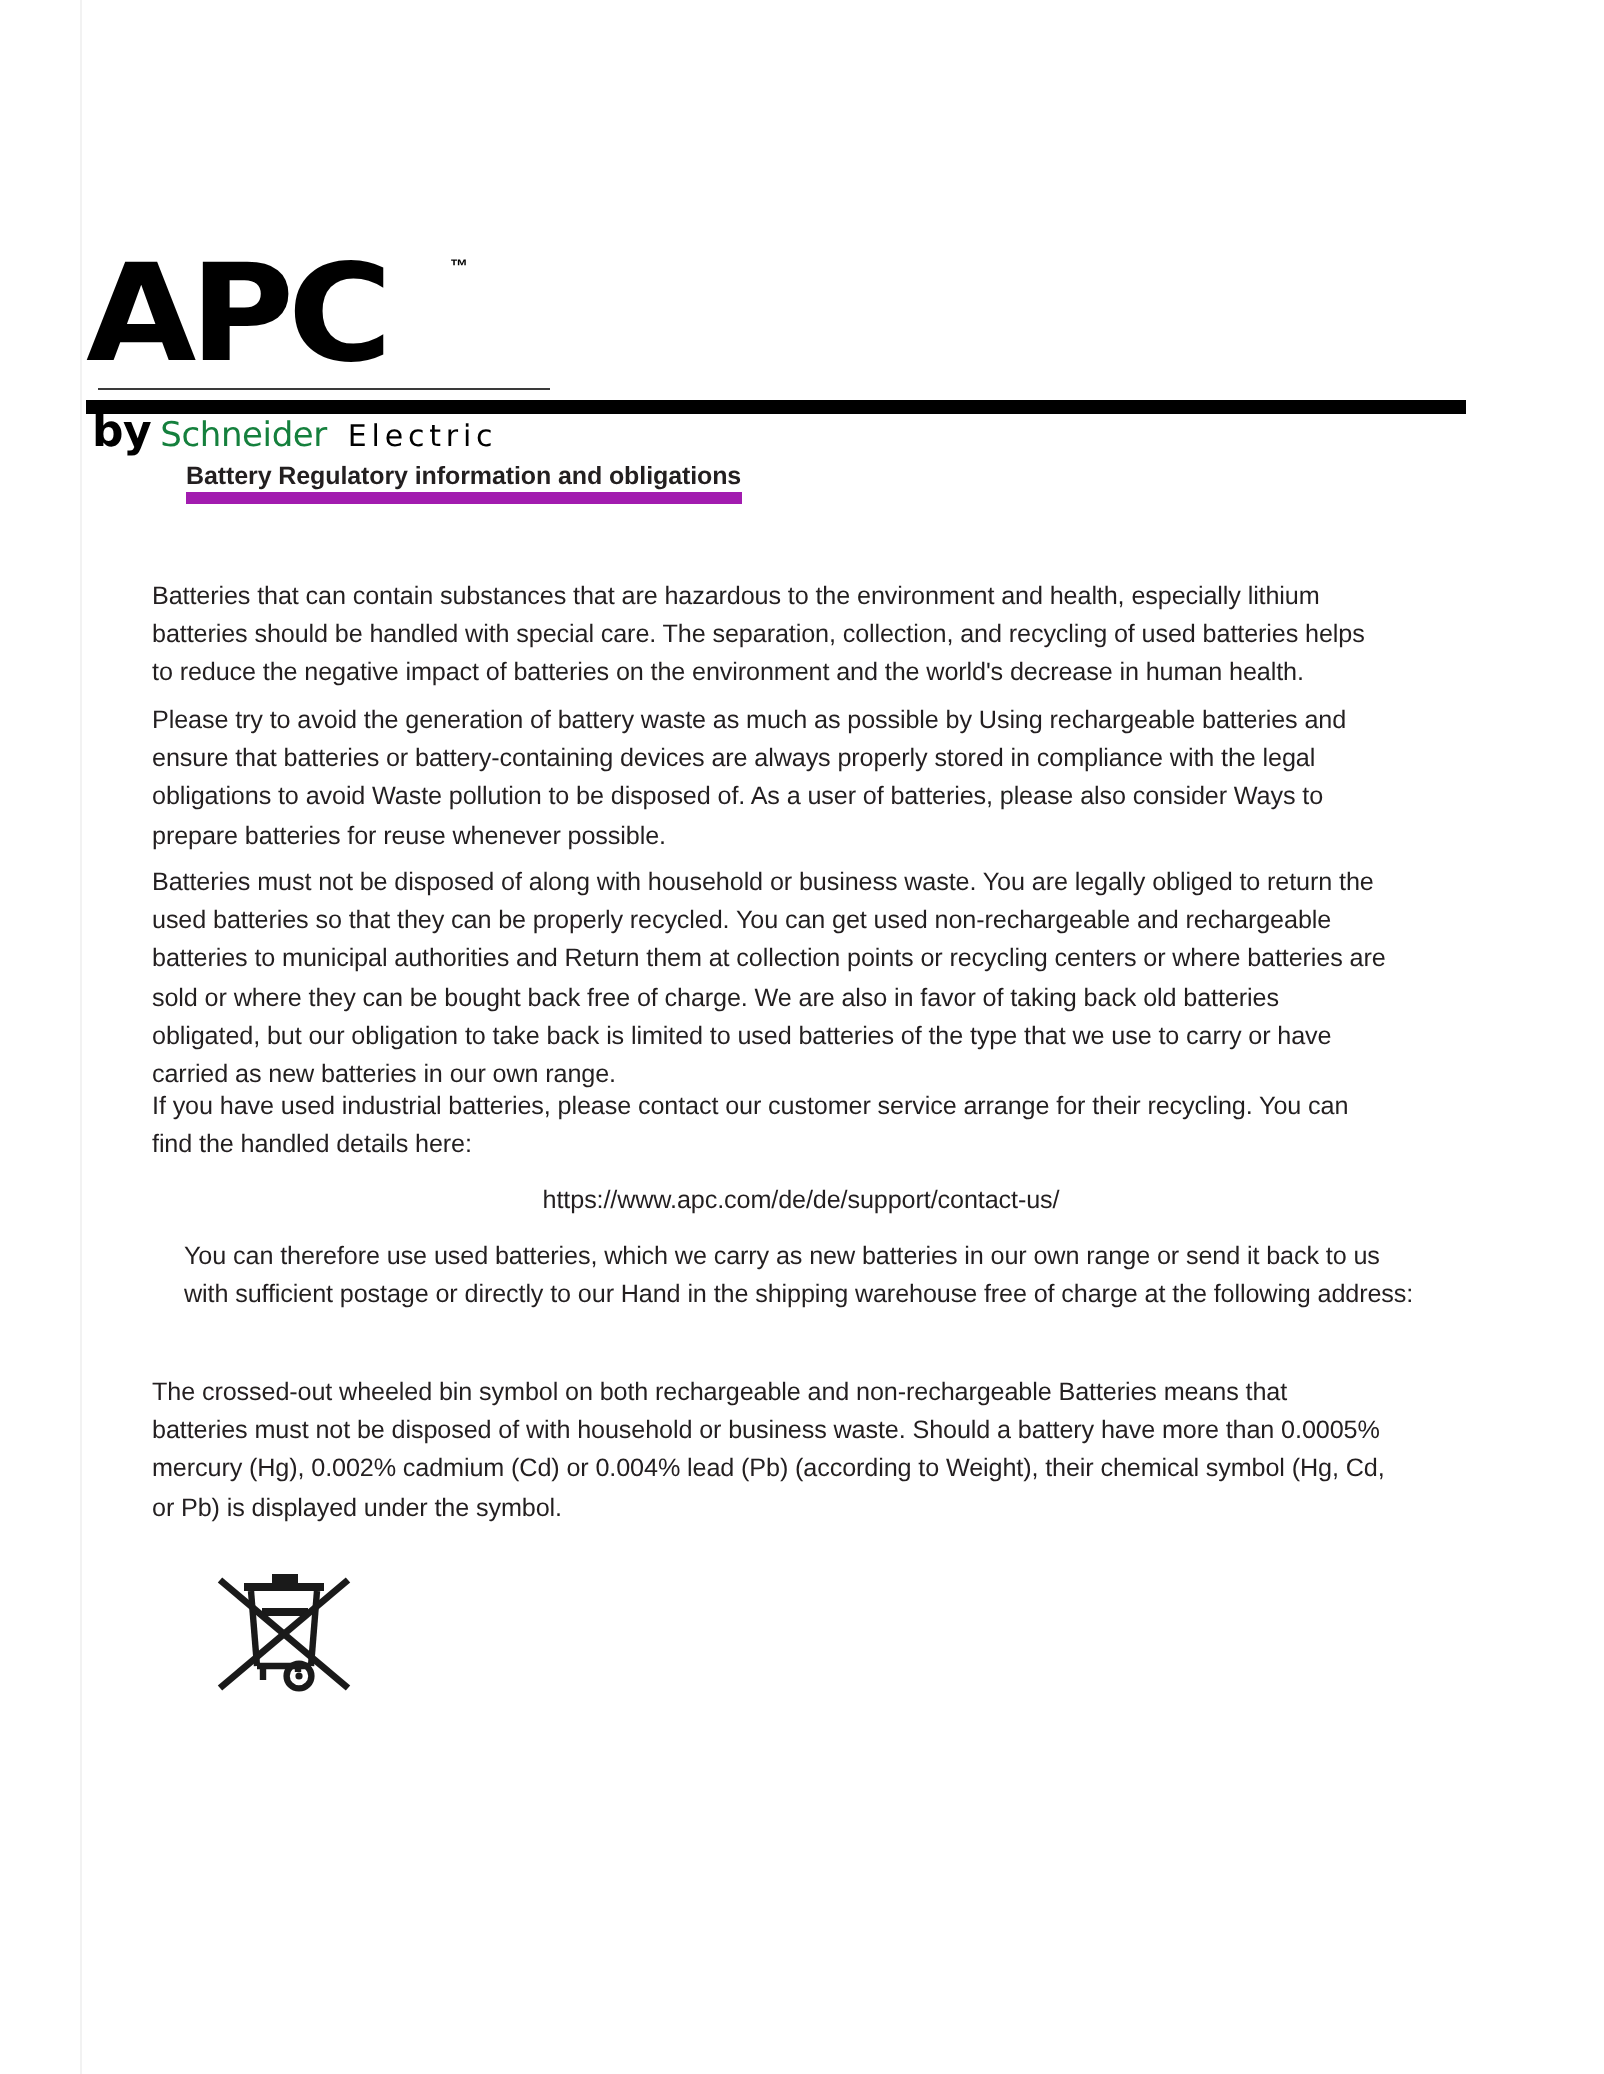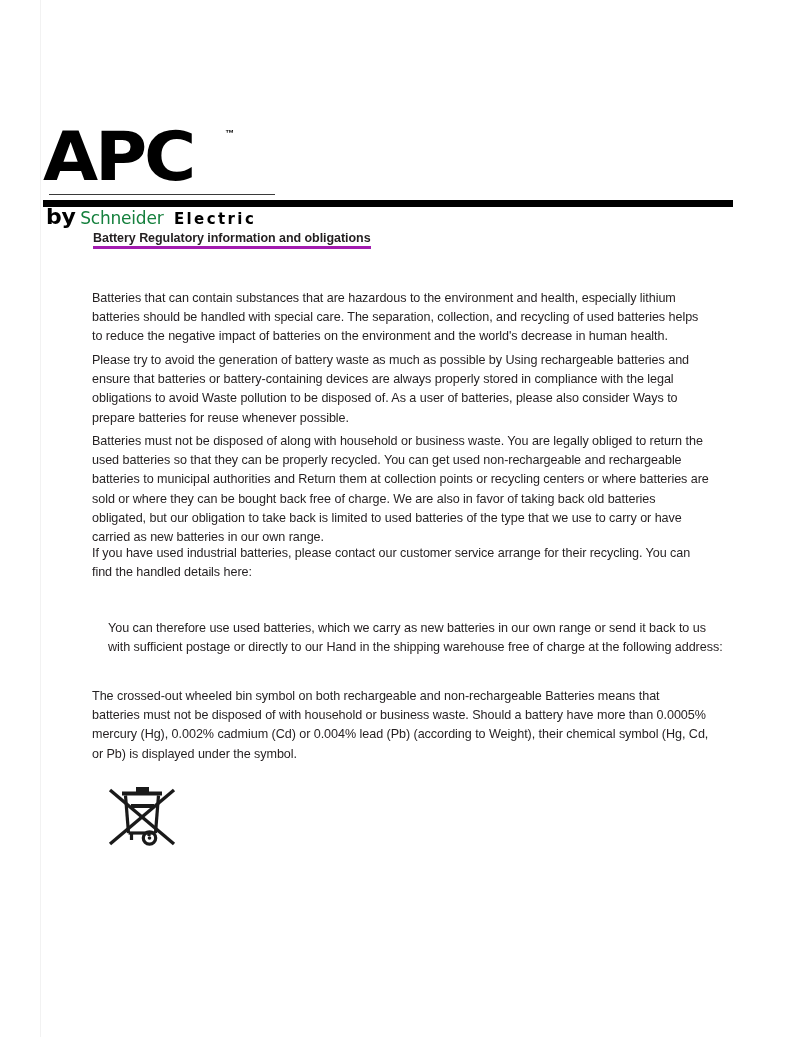--- a/index.html
+++ b/index.html
@@ -84,21 +84,21 @@
   }
   .logo-sub .schneider {
     font-family: "DejaVu Sans", sans-serif;
     font-weight: 400;
     font-size: 17px;
     color: #15803d;
     letter-spacing: -0.2px;
   }
   .logo-sub .electric {
     font-family: "DejaVu Sans", sans-serif;
-    font-weight: 700;
+    font-weight: 400;
     font-size: 15px;
     color: #000000;
     letter-spacing: 2.4px;
     margin-left: 6px;
   }
 
   
   .header-bar {
     position: absolute;
     left: 43px;
@@ -110,28 +110,28 @@
 
   
   .doc-heading {
     position: absolute;
     left: 93px;
     top: 231px;
     font-size: 12.5px;
     font-weight: 700;
     color: #231f20;
     letter-spacing: -0.05px;
-    border-bottom: 3px solid #a21caf;
+    border-bottom: 6px solid #a21caf;
     padding-bottom: 1px;
     display: inline-block;
   }
 
   .body-text {
     position: absolute;
-    left: 92px;
+    left: 76px;
     width: 617px;
     font-size: 12.6px;
     line-height: 19.2px;
     color: #231f20;
     text-align: left;
     letter-spacing: -0.06px;
   }
   .centered-line {
     position: absolute;
     left: 92px;
@@ -194,20 +194,21 @@
   </div>
 
   <div class="header-bar"></div>
 
   <div class="doc-heading">Battery Regulatory information and obligations </div>
 
   <div class="body-text p1">Batteries that can contain substances that are hazardous to the environment and health, especially lithium batteries should be handled with special care. The separation, collection, and recycling of used batteries helps to reduce the negative impact of batteries on the environment and the world's decrease in human health.</div>
   <div class="body-text p2">Please try to avoid the generation of battery waste as much as possible by Using rechargeable batteries and ensure that batteries or battery-containing devices are always properly stored in compliance with the legal obligations to avoid Waste pollution to be disposed of. As a user of batteries, please also consider Ways to prepare batteries for reuse whenever possible.</div>
   <div class="body-text p3">Batteries must not be disposed of along with household or business waste. You are legally obliged to return the used batteries so that they can be properly recycled.  You can get used non-rechargeable and rechargeable batteries to municipal authorities and Return them at collection points or recycling centers or where batteries are sold or where they can be bought back free of charge. We are also in favor of taking back old batteries obligated, but our obligation to take back is limited to used batteries of the type that we use to carry or have carried as new batteries in our own range.</div>
   <div class="body-text p4">If you have used industrial batteries, please contact our customer service arrange for their recycling. You can find the handled details here:</div>
+  <div class="centered-line url-line">https://www.apc.com/de/de/support/contact-us/</div>
   <div class="body-text p5">You can therefore use used batteries, which we carry as new batteries in our own range or send it back to us with sufficient postage or directly to our Hand in the shipping warehouse free of charge at the following address:</div>
   <div class="body-text p6">The crossed-out wheeled bin symbol on both rechargeable and non-rechargeable Batteries means that batteries must not be disposed of with household or business waste. Should a battery have more than 0.0005% mercury (Hg), 0.002% cadmium (Cd) or 0.004% lead (Pb) (according to Weight), their chemical symbol (Hg, Cd, or Pb) is displayed under the symbol.</div>
 
   <div class="weee-symbol">
     <svg viewBox="0 0 76 76" width="76" height="76" xmlns="http://www.w3.org/2000/svg">
       <g fill="none" stroke="#1a1a1a" stroke-width="3.2" stroke-linecap="butt">
 
         <line x1="18" y1="17.5" x2="58" y2="17.5" stroke-width="4"></line>
 
         <rect x="32" y="11" width="13" height="5" fill="#1a1a1a" stroke="none"></rect>

